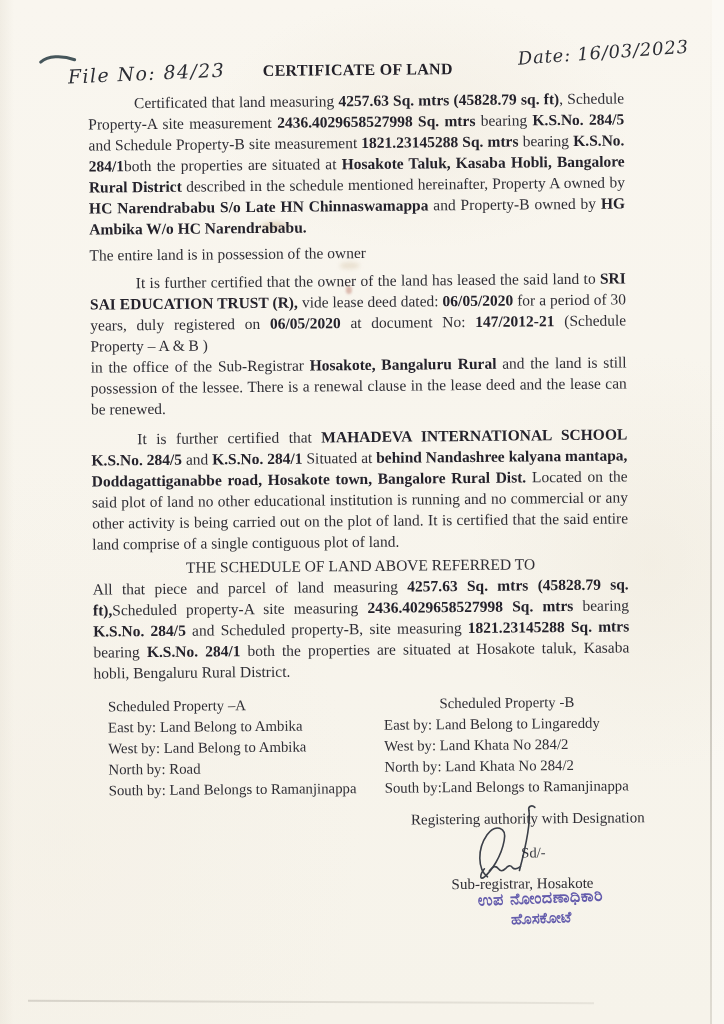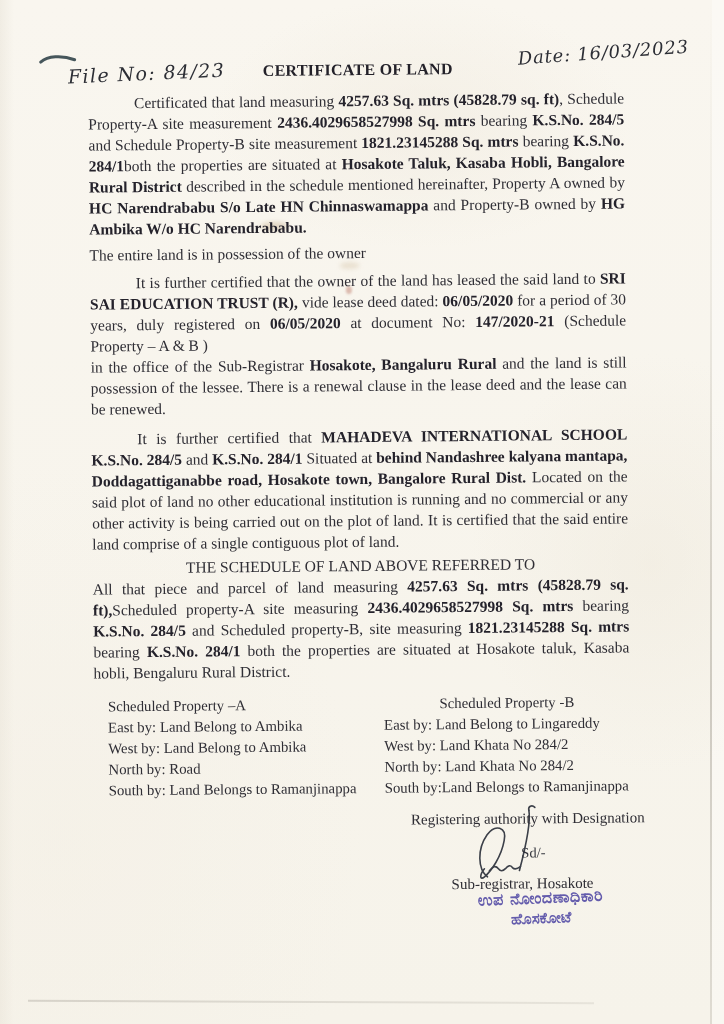--- a/index.html
+++ b/index.html
@@ -107,21 +107,21 @@
     <path d="M3,10 C10,4 24,3 37,8" stroke="#46565b" stroke-width="3" fill="none" stroke-linecap="round"></path>
   </svg>
 
   <div class="file-no">File No: 84/23</div>
   <div class="title">CERTIFICATE OF LAND</div>
   <div class="date">Date: 16/03/2023</div>
 
   <div class="body-col">
     <p class="p-cert"><span>Certificated that land measuring </span><b>4257.63 Sq. mtrs (45828.79 sq. ft)</b><span>, Schedule Property-A site measurement </span><b>2436.4029658527998 Sq. mtrs </b><span>bearing </span><b>K.S.No. 284/5</b><span> and Schedule Property-B site measurement </span><b>1821.23145288 Sq. mtrs </b><span>bearing </span><b>K.S.No. 284/1</b><span>both the properties are situated at </span><b>Hosakote Taluk, Kasaba Hobli, Bangalore Rural District </b><span>described in the schedule mentioned hereinafter, Property A owned by </span><b>HC Narendrababu S/o Late HN Chinnaswamappa </b><span>and Property-B owned by </span><b>HG Ambika W/o HC Narendrababu.</b></p>
     <p class="p-note">The entire land is in possession of the owner</p>
-    <p class="p-lease"><span>It is further certified that the owner of the land has leased the said land to </span><b>SRI SAI EDUCATION TRUST (R),</b><span> vide lease deed dated: </span><b>06/05/2020</b><span> for a period of 30 years, duly registered on </span><b>06/05/2020</b><span> at document No: </span><b>147/2020-21</b><span> (Schedule Property – A &amp; B )</span></p>
+    <p class="p-lease"><span>It is further certified that the owner of the land has leased the said land to </span><b>SRI SAI EDUCATION TRUST (R),</b><span> vide lease deed dated: </span><b>06/05/2020</b><span> for a period of 30 years, duly registered on </span><b>06/05/2020</b><span> at document No: </span><b>147/2012-21</b><span> (Schedule Property – A &amp; B )</span></p>
     <p class="p-lease2"><span>in the office of the Sub-Registrar </span><b>Hosakote, Bangaluru Rural</b><span> and the land is still possession of the lessee. There is a renewal clause in the lease deed and the lease can be renewed.</span></p>
     <p class="p-school"><span>It is further certified that </span><b>MAHADEVA INTERNATIONAL SCHOOL K.S.No. 284/5</b><span> and </span><b>K.S.No. 284/1</b><span> Situated at </span><b>behind Nandashree kalyana mantapa, Doddagattiganabbe road, Hosakote town, Bangalore Rural Dist.</b><span> Located on the said plot of land no other educational institution is running and no commercial or any other activity is being carried out on the plot of land. It is certified that the said entire land comprise of a single contiguous plot of land.</span></p>
     <p class="sched-head">THE SCHEDULE OF LAND ABOVE REFERRED TO</p>
     <p class="sched-body"><span>All that piece and parcel of land measuring </span><b>4257.63 Sq. mtrs (45828.79 sq. ft),</b><span>Scheduled property-A site measuring </span><b>2436.4029658527998 Sq. mtrs </b><span>bearing </span><b>K.S.No. 284/5</b><span> and Scheduled property-B, site measuring </span><b>1821.23145288 Sq. mtrs </b><span>bearing </span><b>K.S.No. 284/1</b><span> both the properties are situated at Hosakote taluk, Kasaba hobli, Bengaluru Rural District.</span></p>
 
     <div class="bounds">
       <div class="colA">
         <div class="bhead">Scheduled Property –A</div>
         <div class="bline">East by: Land Belong to Ambika</div>
         <div class="bline">West by: Land Belong to Ambika</div>

